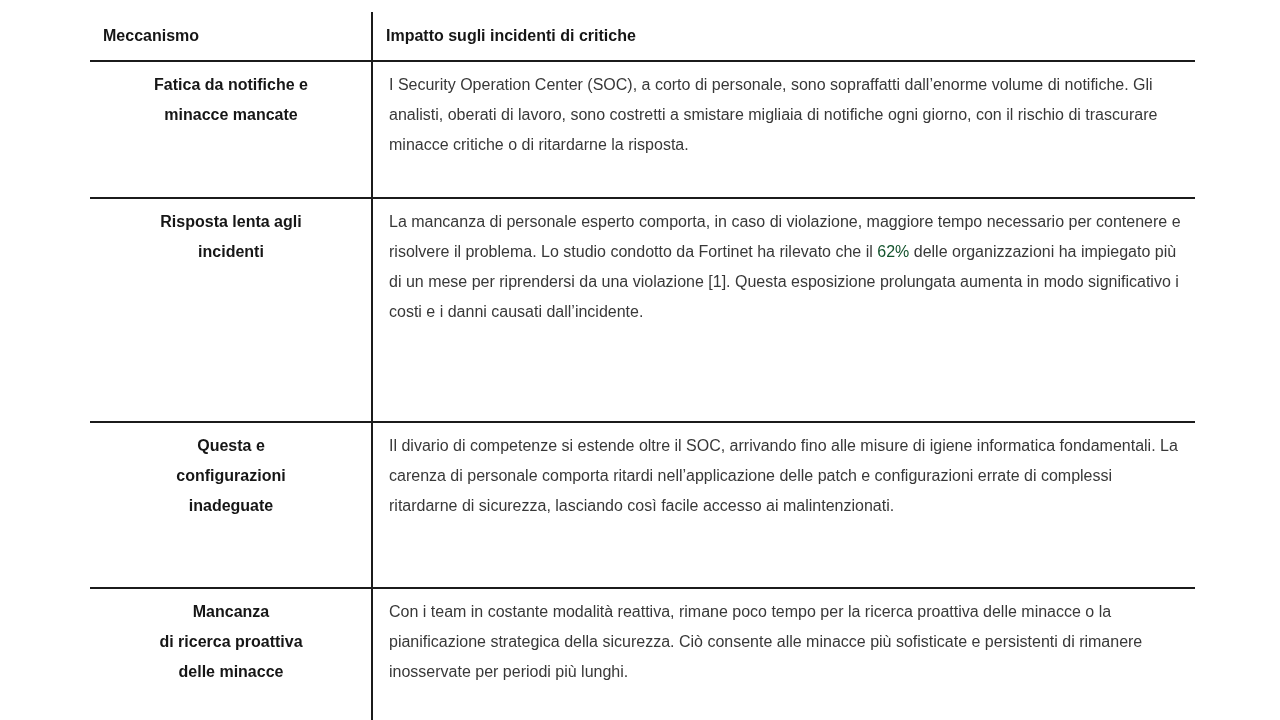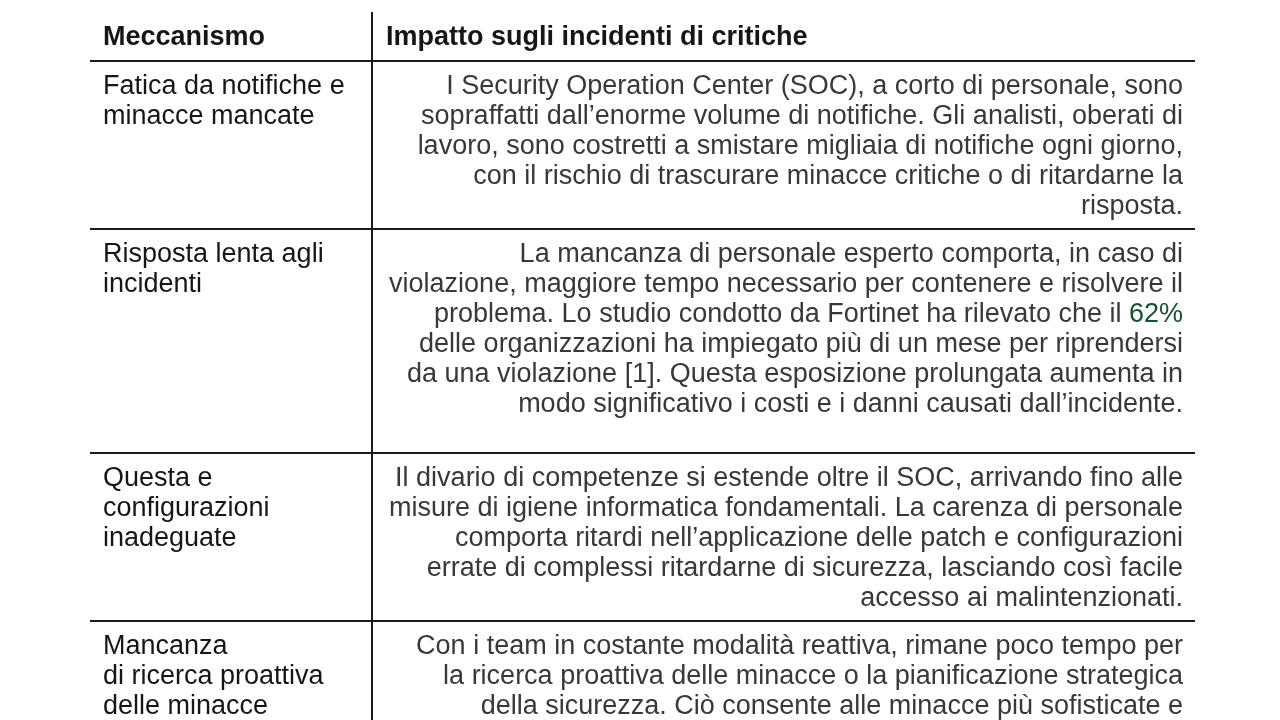--- a/index.html
+++ b/index.html
@@ -19,21 +19,21 @@
   }
   table.impact-table {
     border-collapse: collapse;
     table-layout: fixed;
     margin: 12px 0 0 90px;
     width: 1105px;
   }
   th, td {
     vertical-align: top;
     text-align: left;
-    font-size: 27px;
+    font-size: 16px;
     line-height: 30px;
     padding: 8px 12px 8px 13px;
     box-sizing: border-box;
   }
   col.c-mech   { width: 282px; }
   col.c-impact { width: 823px; }
   
   tr > th:first-child,
   tr > td:first-child {
     border-right: 2px solid #1b1b1b;
@@ -45,28 +45,28 @@
   tbody tr:not(:last-child) > td {
     border-bottom: 2px solid #1b1b1b;
   }
   th {
     font-weight: bold;
     color: #161616;
     padding-top: 9px;
     padding-bottom: 9px;
   }
   td.mech {
-    font-weight: normal;
+    font-weight: bold;
     color: #161616;
     white-space: pre-line;
+    text-align: center;
   }
   td.impact {
     color: #383838;
     padding-left: 16px;
-    text-align: right;
   }
   td.impact .stat {
     font-weight: normal;
     color: #14532d;
   }
   tr.r-header { height: 48px;  }
   tr.r-0      { height: 137px; }
   tr.r-1      { height: 224px; }
   tr.r-2      { height: 166px; }
   tr.r-3      { height: 158px; }

